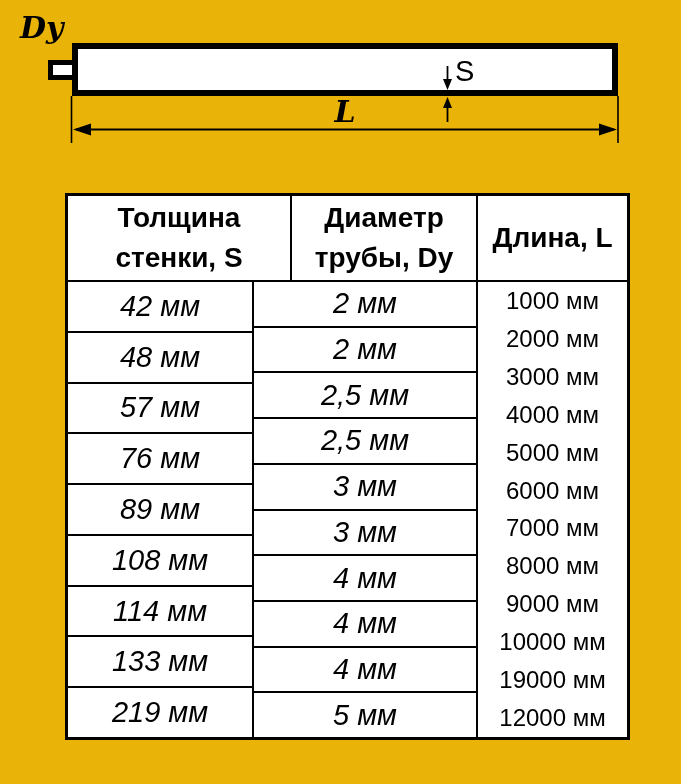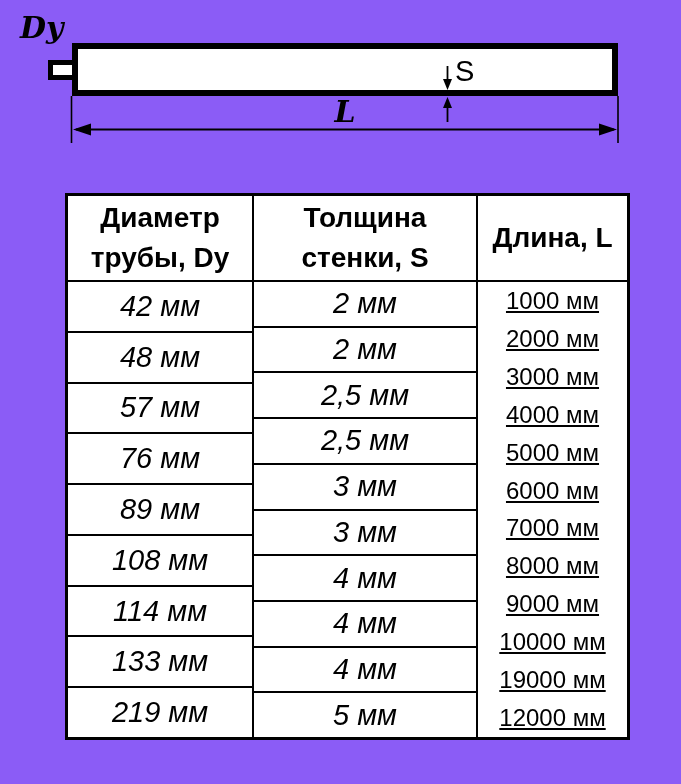--- a/index.html
+++ b/index.html
@@ -1,17 +1,17 @@
 <!DOCTYPE html>
 <html><head>
 <meta charset="utf-8">
 <style>
   html,body { margin:0; padding:0; background:#ffffff; }
   .stage {
-    position:relative; width:681px; height:784px; background:#8b5cf6;
+    position:relative; width:681px; height:784px; background:#eab308;
     font-family:"Liberation Sans", sans-serif; color:#000000; overflow:hidden;
   }
 
   
   .diagram { position:absolute; left:0; top:0; width:681px; height:170px; }
   .pipe {
     position:absolute; left:72px; top:43px; width:546px; height:53px;
     border:6px solid #000; background:#fff; box-sizing:border-box; z-index:2;
   }
   .stub {
@@ -45,21 +45,21 @@
   .c2 { width:224px; border-right:2px solid #000; }
   .c3 { flex:1; }
   .tbody { flex:1; display:flex; min-height:0; }
   .bcol { display:flex; flex-direction:column; font-size:29px; box-sizing:border-box; }
   .cell {
     flex:1; display:flex; align-items:center; justify-content:center;
     border-bottom:2px solid #000; box-sizing:border-box;font-style:italic;
   }
   .cell:last-child { border-bottom:none; }
   .lencol { display:flex; flex-direction:column; font-size:24px; }
-  .lenline { flex:1; display:flex; align-items:center; justify-content:center;text-decoration:underline; }
+  .lenline { flex:1; display:flex; align-items:center; justify-content:center; }
 </style>
 </head>
 <body>
 
 <div class="stage">
 
   <div class="diagram">
     <div class="lab lab-dy">Dy</div>
     <div class="stub"></div>
     <div class="pipe"></div>
@@ -77,27 +77,27 @@
 
       <line x1="447.5" y1="66" x2="447.5" y2="82" stroke="#000" stroke-width="1.8"></line>
       <polygon points="447.5,90 443,79 452,79" fill="#000"></polygon>
       <line x1="447.5" y1="106" x2="447.5" y2="122" stroke="#000" stroke-width="1.8"></line>
       <polygon points="447.5,97 443,108 452,108" fill="#000"></polygon>
     </svg>
   </div>
 
   <div class="tbl">
     <div class="thead">
+      <div class="th c2">
+        <span>Толщина</span>
+        <span>стенки, S</span>
+      </div>
       <div class="th c1">
         <span>Диаметр</span>
         <span>трубы, Dy</span>
-      </div>
-      <div class="th c2">
-        <span>Толщина</span>
-        <span>стенки, S</span>
       </div>
       <div class="th c3">
         <span>Длина, L</span>
       </div>
     </div>
 
     <div class="tbody">
       <div class="bcol c1">
         <div class="cell">42 мм</div>
         <div class="cell">48 мм</div>

